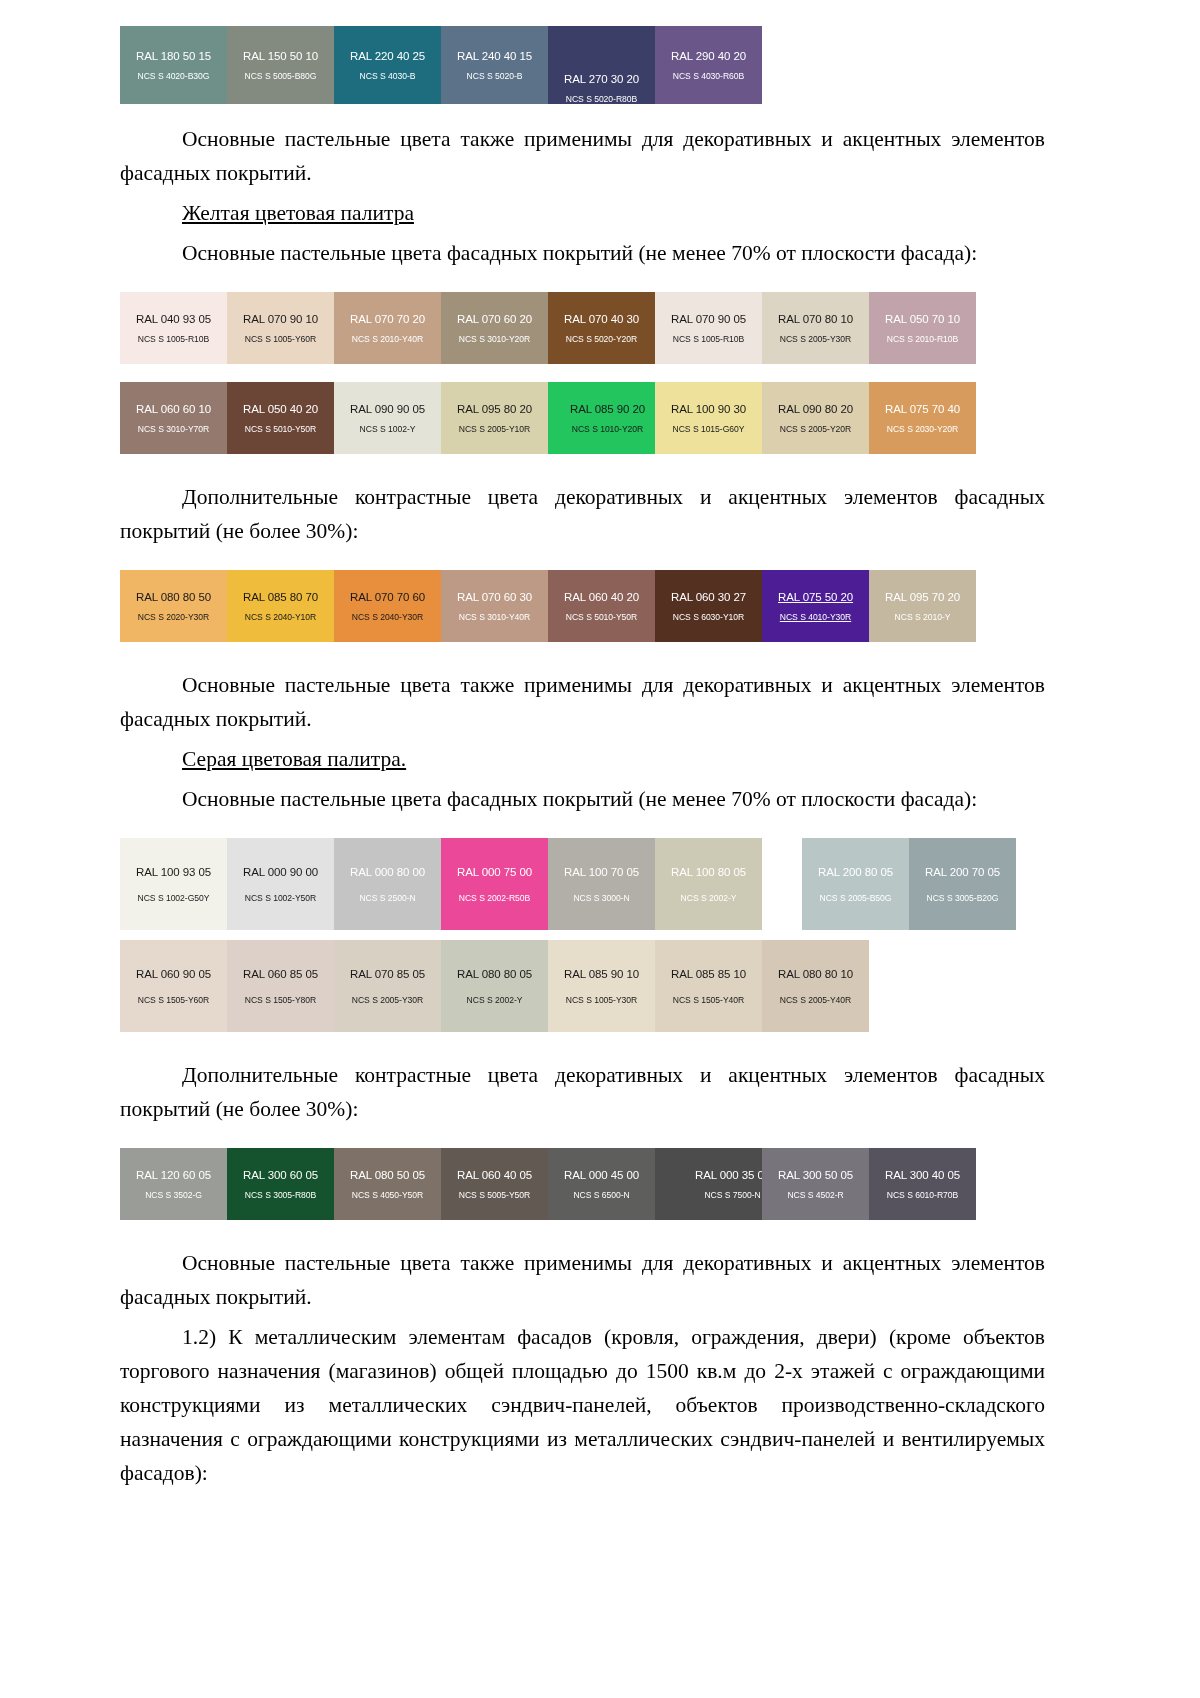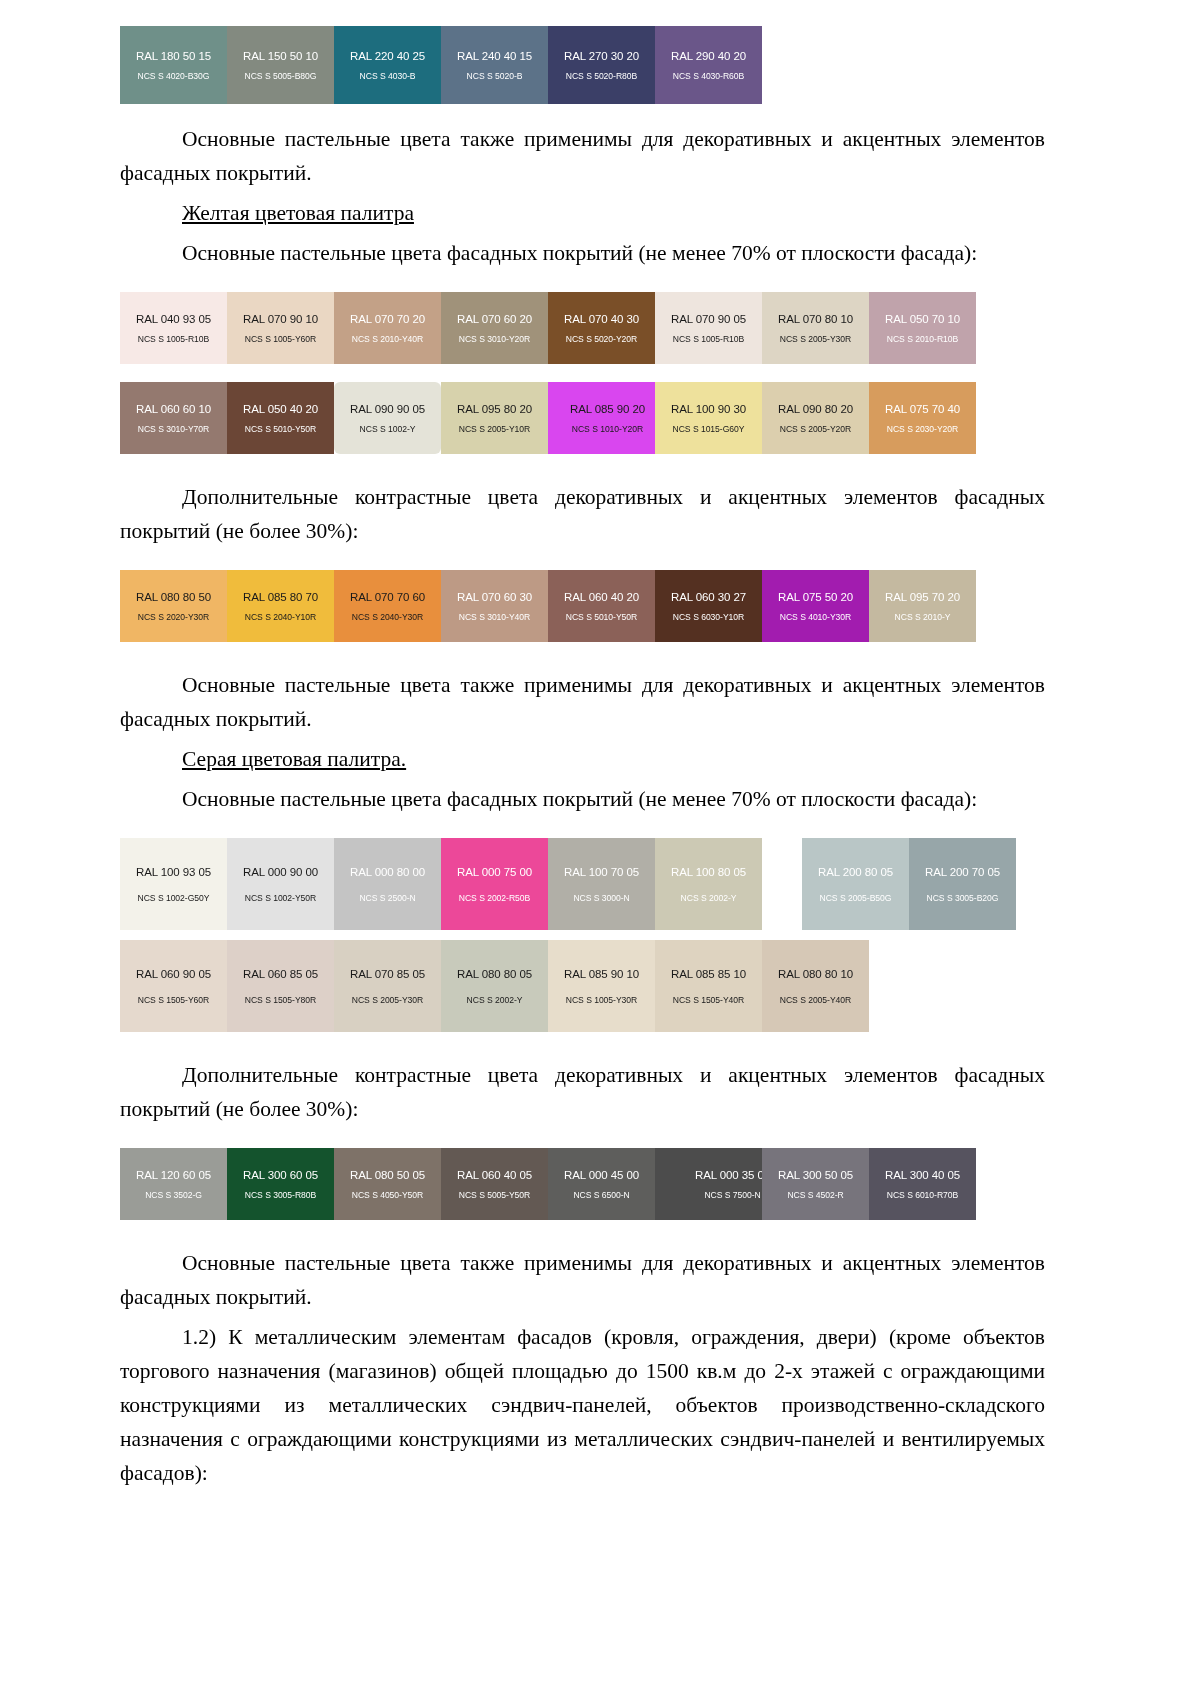--- a/index.html
+++ b/index.html
@@ -106,21 +106,21 @@
           <div class="ncs">NCS S 5005-B80G</div>
         </div>
         <div class="sw" style="background: rgb(29, 109, 126); color: rgb(255, 255, 255);">
           <div class="ral">RAL 220 40 25</div>
           <div class="ncs">NCS S 4030-B</div>
         </div>
         <div class="sw" style="background: rgb(92, 114, 136); color: rgb(255, 255, 255);">
           <div class="ral">RAL 240 40 15</div>
           <div class="ncs">NCS S 5020-B</div>
         </div>
-        <div class="sw" style="background: rgb(59, 63, 103); color: rgb(255, 255, 255);">
+        <div class="sw" style="background: rgb(59, 63, 103); color: rgb(255, 255, 255); justify-content: flex-end;">
           <div class="ral">RAL 270 30 20</div>
           <div class="ncs">NCS S 5020-R80B</div>
         </div>
         <div class="sw" style="background: rgb(106, 86, 137); color: rgb(255, 255, 255);">
           <div class="ral">RAL 290 40 20</div>
           <div class="ncs">NCS S 4030-R60B</div>
         </div>
       </div>
 
     <div class="sp-18"></div>
@@ -175,29 +175,29 @@
 
     <div class="strip" id="strip-yellow-main-1">
         <div class="sw" style="background: rgb(148, 121, 111); color: rgb(255, 255, 255);">
           <div class="ral">RAL 060 60 10</div>
           <div class="ncs">NCS S 3010-Y70R</div>
         </div>
         <div class="sw" style="background: rgb(107, 70, 54); color: rgb(255, 255, 255);">
           <div class="ral">RAL 050 40 20</div>
           <div class="ncs">NCS S 5010-Y50R</div>
         </div>
-        <div class="sw" style="background: rgb(228, 227, 216); color: rgb(26, 26, 26); border-radius: 6px;">
+        <div class="sw" style="background: rgb(228, 227, 216); color: rgb(26, 26, 26);">
           <div class="ral">RAL 090 90 05</div>
           <div class="ncs">NCS S 1002-Y</div>
         </div>
         <div class="sw" style="background: rgb(215, 210, 172); color: rgb(26, 26, 26);">
           <div class="ral">RAL 095 80 20</div>
           <div class="ncs">NCS S 2005-Y10R</div>
         </div>
-        <div class="sw" style="background: #d946ef; color: rgb(26, 26, 26); padding-left: 12px;">
+        <div class="sw" style="background: #22c55e; color: rgb(26, 26, 26); padding-left: 12px;">
           <div class="ral">RAL 085 90 20</div>
           <div class="ncs">NCS S 1010-Y20R</div>
         </div>
         <div class="sw" style="background: rgb(238, 225, 156); color: rgb(26, 26, 26);">
           <div class="ral">RAL 100 90 30</div>
           <div class="ncs">NCS S 1015-G60Y</div>
         </div>
         <div class="sw" style="background: rgb(220, 207, 174); color: rgb(26, 26, 26);">
           <div class="ral">RAL 090 80 20</div>
           <div class="ncs">NCS S 2005-Y20R</div>
@@ -232,21 +232,21 @@
           <div class="ncs">NCS S 3010-Y40R</div>
         </div>
         <div class="sw" style="background: rgb(139, 97, 88); color: rgb(255, 255, 255);">
           <div class="ral">RAL 060 40 20</div>
           <div class="ncs">NCS S 5010-Y50R</div>
         </div>
         <div class="sw" style="background: rgb(84, 48, 33); color: rgb(255, 255, 255);">
           <div class="ral">RAL 060 30 27</div>
           <div class="ncs">NCS S 6030-Y10R</div>
         </div>
-        <div class="sw" style="background: #a21caf; color: rgb(255, 255, 255);">
+        <div class="sw" style="background: #4c1d95; color: rgb(255, 255, 255); text-decoration: underline;">
           <div class="ral">RAL 075 50 20</div>
           <div class="ncs">NCS S 4010-Y30R</div>
         </div>
         <div class="sw" style="background: rgb(196, 185, 160); color: rgb(255, 255, 255);">
           <div class="ral">RAL 095 70 20</div>
           <div class="ncs">NCS S 2010-Y</div>
         </div>
       </div>
 
     <div class="sp-26"></div>

